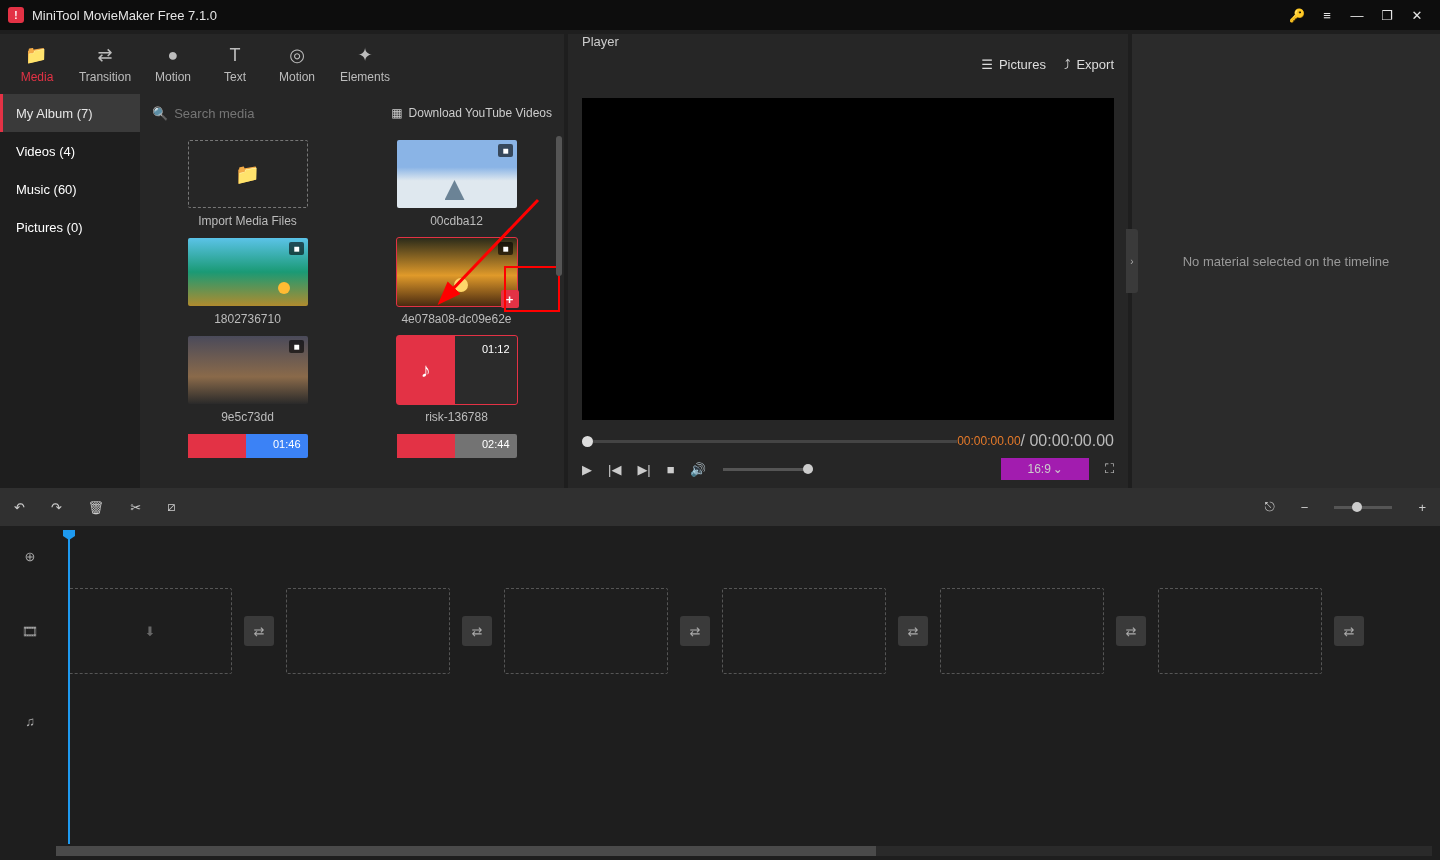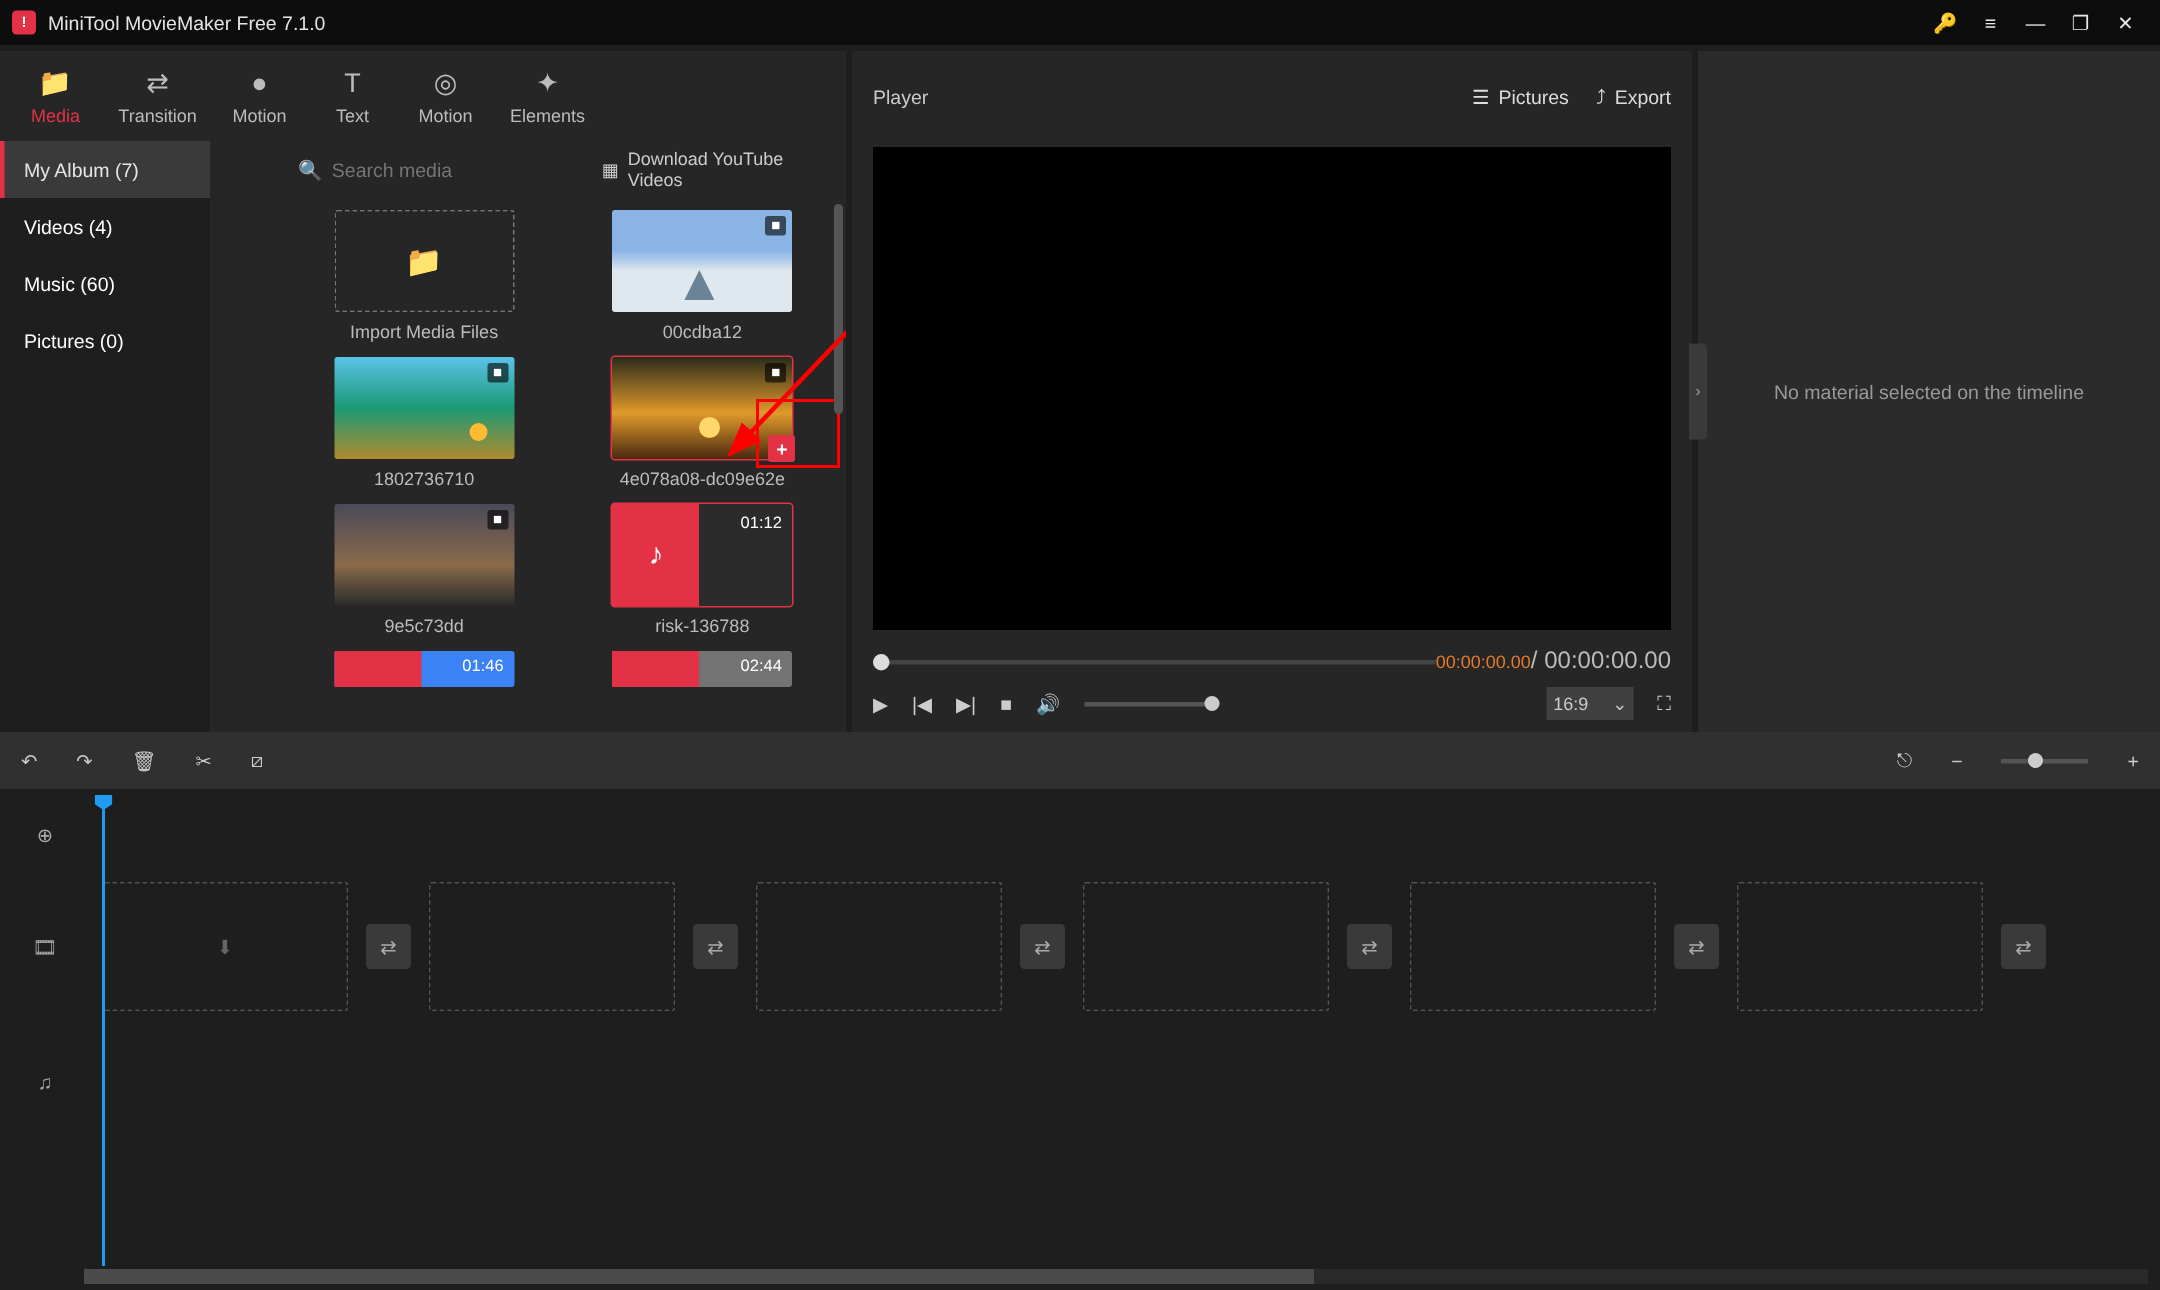--- a/index.html
+++ b/index.html
@@ -19,21 +19,21 @@
 
 .left-panel { width: 564px; background: #262626; display:flex; flex-direction: column;}
 
 .tabs { height: 60px; display:flex; align-items: stretch; padding: 0 6px; gap: 0; background:#262626;}
 .tab { width: 62px; display:flex; flex-direction:column; align-items:center; justify-content:center; color:#bcbcbc; cursor:pointer; gap:4px;}
 .tab.active { color:#e33245; }
 .tab .tico { font-size:18px; }
 .tab .tlbl { font-size:12px; }
 
 
-.panel-body { flex:1; display:flex; min-height:0;gap:47px;}
+.panel-body { flex:1; display:flex; min-height:0;}
 .sidebar { width: 140px; background:#1e1e1e; }
 .sidebar .side-item { height:38px; display:flex; align-items:center; padding-left:16px; color:#ffffff; cursor:pointer; font-size:13px;}
 .sidebar .side-item.active { background:#3a3a3a; color:#e5e5e5; border-left:3px solid #e33245; padding-left:13px;}
 
 .media-area { flex:1; display:flex; flex-direction:column; background:#262626; min-width:0; position:relative;}
 .media-top { height:38px; display:flex; align-items:center; padding:0 12px; justify-content:space-between;}
 .search { display:flex; align-items:center; gap:6px; color:#888; font-size:13px; flex:1;}
 .search input { background:transparent; border:none; outline:none; color:#bcbcbc; font-size:13px; width:180px;}
 .ytlink { display:flex; align-items:center; gap:6px; color:#ccc; font-size:12px; cursor:pointer;}
 
@@ -49,35 +49,35 @@
 .addbtn { position:absolute; bottom:-2px; right:-2px; width:18px;height:18px;background:#e33245;color:white;display:flex;align-items:center;justify-content:center;border-radius:2px;font-size:13px;font-weight:bold;}
 .highlight-box { position:absolute; border:2px solid #ff0000; width:56px; height:46px; pointer-events:none;}
 
 .scroll-track { position:absolute; right:2px; top:4px; bottom:4px; width:6px; background:transparent;}
 .scroll-thumb { width:6px; background:#555; border-radius:3px; position:absolute; top:0; height:140px;}
 
 .arrow-annotation { position:absolute; pointer-events:none;}
 
 
 .player-panel { width:560px; background:#262626; display:flex; flex-direction:column; }
-.player-header { height:60px; display:flex; align-items:center; justify-content:space-between; padding:0 14px;}
+.player-header { height:60px; display:flex; justify-content:space-between; padding:0 14px;}
 .player-title { color:#ccc; font-size:13px;}
 .ph-right { display:flex; gap:18px;}
 .ph-btn { display:flex; align-items:center; gap:6px; color:#ddd; cursor:pointer; font-size:13px;}
 .video-canvas { margin: 4px 14px; flex:1; background:#000; }
 .progress-row { padding:8px 14px 0; display:flex; align-items:center; }
 .progress-bar { flex:1; height:3px; background:#444; position:relative;}
 .progress-handle { position:absolute; left:0; top:-4px; width:11px; height:11px; background:#ddd; border-radius:50%;}
 .time-cur { color:#e57a2a; font-size:12px;}
 .time-total { color:#bbb; font-size:16px;}
 .controls-row { padding:8px 14px 8px; display:flex; align-items:center; gap:16px;}
 .ctrl { color:#ccc; cursor:pointer; }
 .vol-slider { width:90px; height:3px; background:#555; position:relative;}
 .vol-handle { position:absolute; right:0; top:-4px; width:10px;height:10px;background:#ccc;border-radius:50%;}
-.aspect { margin-left:auto; background:#404040; padding:4px 4px; display:flex; align-items:center; gap:16px; color:#ccc; cursor:pointer; font-size:12px;}
+.aspect { margin-left:auto; background:#a21caf; padding:4px 26px; display:flex; align-items:center; gap:2px; color:#ccc; cursor:pointer; font-size:12px;}
 
 
 .right-panel { flex:1; background:#2b2b2b; position:relative; display:flex; align-items:center; justify-content:center;}
 .right-panel .msg { color:#999; font-size:13px;}
 .right-panel .collapse { position:absolute; left:-6px; top:50%; transform:translateY(-50%); width:12px; height:64px; background:#3a3a3a; color:#aaa; display:flex; align-items:center; justify-content:center; border-radius:0 3px 3px 0; cursor:pointer; font-size:10px;}
 
 
 .timeline { background:#1e1e1e; height: calc(860px - 30px - 458px); display:flex; flex-direction:column;}
 .tl-toolbar { height:38px; background:#303030; display:flex; align-items:center; padding:0 14px; gap:26px;}
 .tl-toolbar .tlspacer { flex:1;}

